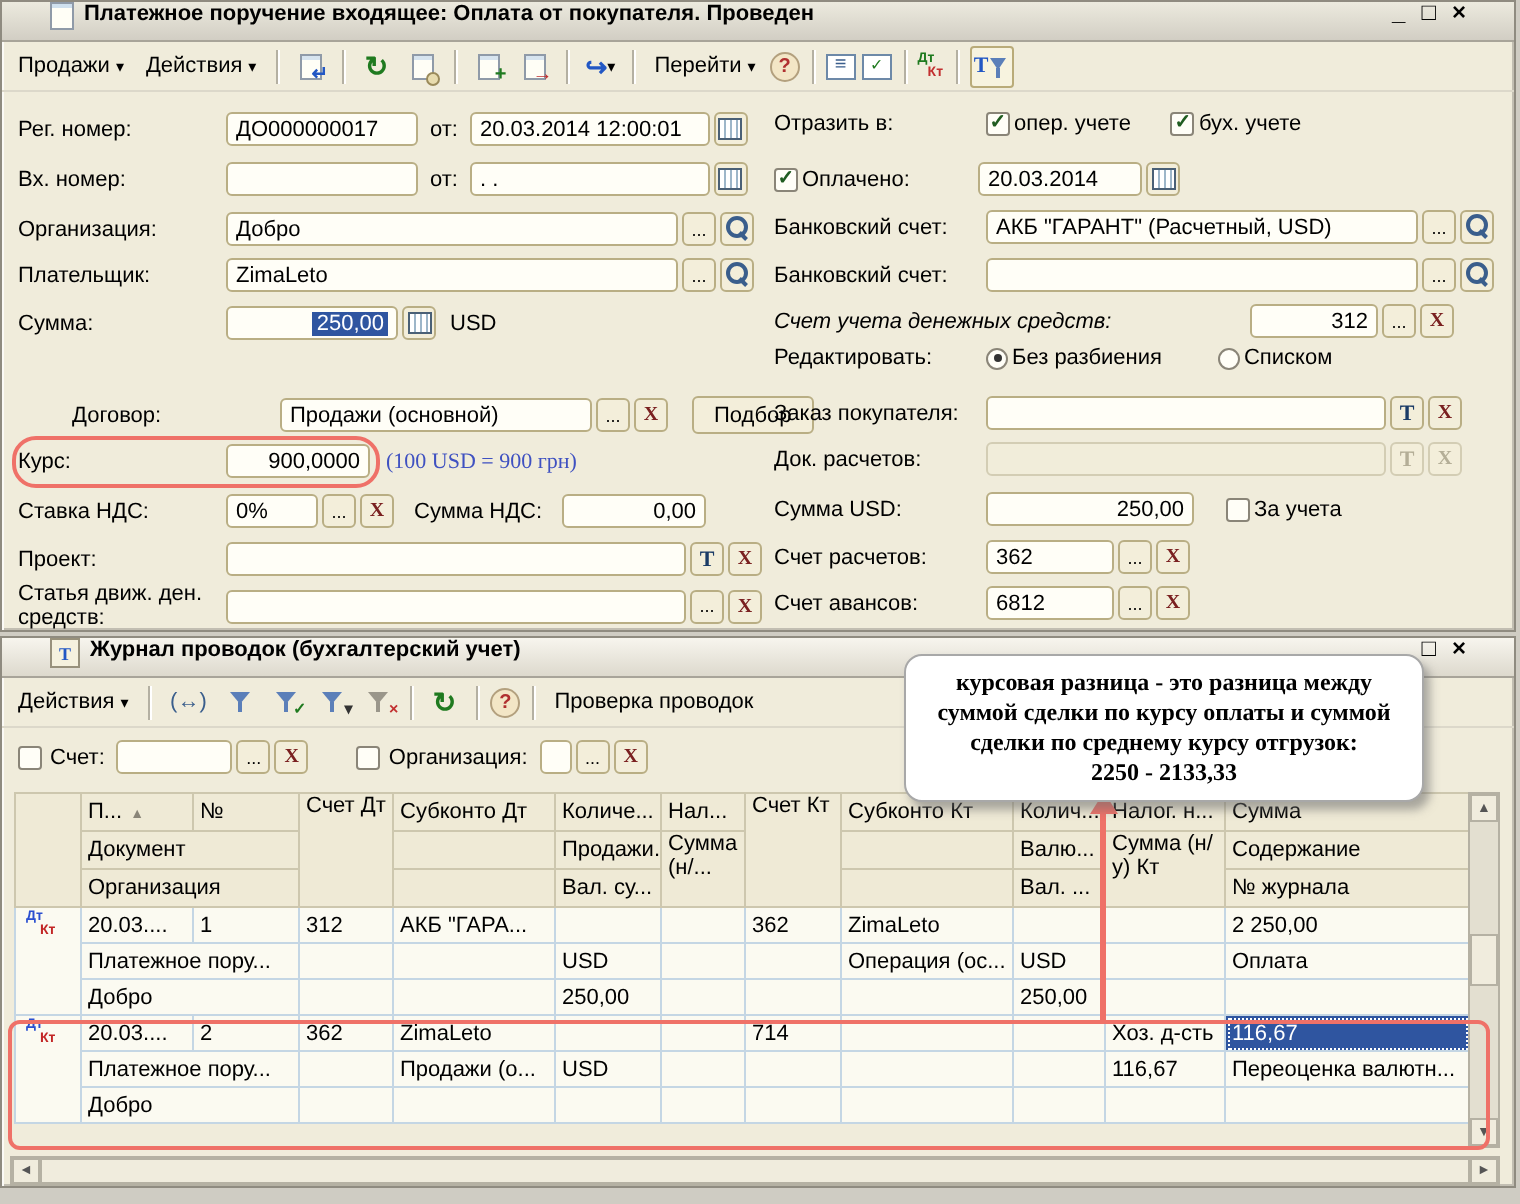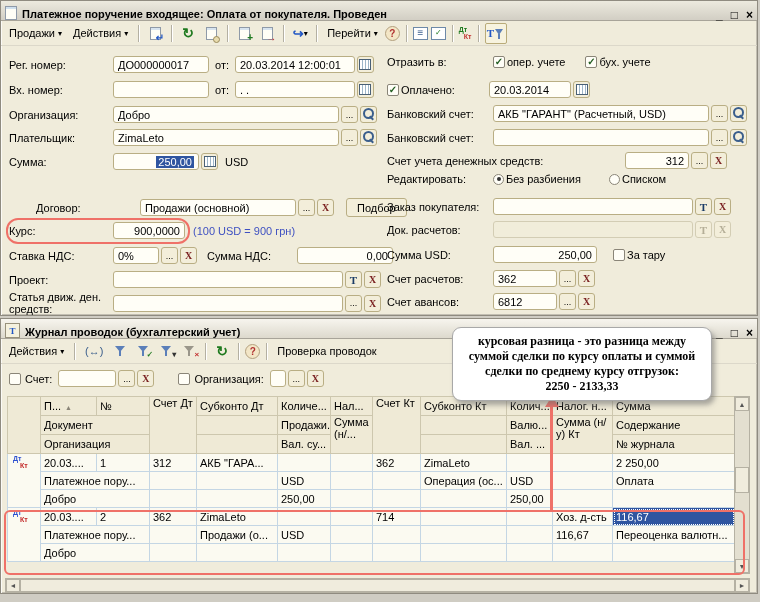--- a/index.html
+++ b/index.html
@@ -3,21 +3,21 @@
 <meta charset="utf-8">
 <style>
   * { margin:0; padding:0; box-sizing:border-box; }
   body { width:760px; height:602px; }
   .screen { position:relative; width:760px; height:602px; background:#cfccc3;
     font-family:"Liberation Sans",sans-serif; font-size:11px; color:#000; overflow:hidden; }
   .win { position:absolute; background:#f0ecdb; border:1px solid #8f8b80;
     box-shadow:inset 1px 1px 0 #fbfaf6, inset -1px -1px 0 #c2beb2; }
   .w1 { left:0; top:0; width:758px; height:316px; }
   .w2 { left:0; top:318px; width:758px; height:276px; }
-  .titlebar { height:20px; display:flex; align-items:flex-end; gap:5px; padding:0 4px;
+  .titlebar { height:20px; display:flex; align-items:flex-start; gap:5px; padding:0 24px;
     background:linear-gradient(#eceade,#d2cec4); border-bottom:1px solid #a8a499; font-weight:bold; }
   .controls { margin-left:auto; display:flex; gap:8px; align-items:center; font-weight:bold; font-size:12px; }
   .wbtn { cursor:default; line-height:10px; }
   .toolbar { height:25px; display:flex; align-items:center; gap:3px; padding:0 4px;
     border-bottom:1px solid #dcd8ca; }
   .menubtn { display:flex; align-items:center; gap:3px; padding:2px 4px; }
   .dd { font-size:8px; }
   .sep { width:1px; height:17px; background:#b4b0a2; box-shadow:1px 0 0 #fff; margin:0 3px; flex:none; }
   .tbi { width:20px; height:20px; display:flex; align-items:center; justify-content:center;
     position:relative; flex:none; }
@@ -61,21 +61,21 @@
   .mag::after { content:""; position:absolute; width:5px; height:2px; background:#3a5e8c;
     transform:rotate(45deg); left:7px; top:9px; }
   .cb { width:12px; height:12px; border:1px solid #8a8578; background:#fffef7; border-radius:2px;
     display:flex; align-items:center; justify-content:center; font-size:10px; line-height:10px;
     color:#205c20; font-weight:bold; flex:none; }
   .rad { width:11px; height:11px; border:1px solid #8a8578; border-radius:50%; background:#fffef7;
     position:relative; flex:none; }
   .rad.on::after { content:""; position:absolute; left:2.5px; top:2.5px; width:4px; height:4px;
     background:#333; border-radius:50%; }
   .selval { background:#2f55a0; color:#fff; padding:0 2px; }
-  .hint { color:#3f51c1; white-space:nowrap; }
+  .hint { color:#3f51c1; white-space:nowrap;font-family:Liberation Serif, serif; }
   .pushbtn { height:19px; padding:0 10px; border:1px solid #b9ae84; border-radius:3px;
     background:#f3eeda; display:flex; align-items:center; }
   
   .jtable { position:absolute; left:6px; top:77px; border-collapse:collapse; table-layout:fixed;
     width:727px; background:#fbfaf1; }
   .jtable th, .jtable td { border:1px solid #c4d6e4; padding:0 3px; font-weight:normal;
     text-align:left; overflow:hidden; white-space:nowrap; height:18px; font-size:11px; }
   .jtable thead th { background:#efead6; border-color:#cdc7ae; height:19px; }
   .wrap { white-space:normal !important; line-height:12px; vertical-align:top; }
   .numc { text-align:right; }
@@ -245,21 +245,21 @@
       <span class="lab">Курс:</span>
       <span class="fld right" style="width:72px;">900,0000</span>
       <span class="hint" style="margin-left:6px;">(100 USD = 900 грн)</span>
     </div>
     <div class="row" style="left:8px;top:246px;">
       <span class="lab">Ставка НДС:</span>
       <span class="fld" style="width:46px;">0%</span>
       <span class="btn17">...</span>
       <span class="btn17 clear">X</span>
       <span style="margin-left:8px;width:72px;">Сумма НДС:</span>
-      <span class="fld right" style="width:96px;margin-left:16px;">0,00</span>
+      <span class="fld right" style="width:72px;">0,00</span>
     </div>
     <div class="row" style="left:8px;top:270px;">
       <span class="lab">Проект:</span>
       <span class="fld" style="width:230px;"></span>
       <span class="btn17 tbtn">T</span>
       <span class="btn17 clear">X</span>
     </div>
     <div class="row" style="left:8px;top:290px;">
       <span class="lab" style="white-space:normal;line-height:12px;">Статья движ. ден. средств:</span>
       <span class="fld" style="width:230px;"></span>
@@ -295,21 +295,21 @@
     </div>
     <div class="row" style="left:386px;top:128px;">
       <span class="rlab">Банковский счет:</span>
       <span class="fld" style="width:216px;"></span>
       <span class="btn17">...</span>
       <span class="btn17">
           <span class="mag"></span>
         </span>
     </div>
     <div class="row" style="left:386px;top:151px;">
-      <span style="width:236px;flex:none;">Счет учета денежных средств:</span>
+      <span style="width:236px;flex:none;font-style:italic;">Счет учета денежных средств:</span>
       <span class="fld right" style="width:64px;">312</span>
       <span class="btn17">...</span>
       <span class="btn17 clear">X</span>
     </div>
     <div class="row" style="left:386px;top:172px;">
       <span class="rlab">Редактировать:</span>
       <span class="rad on"></span>
       <span>Без разбиения</span>
       <span style="width:24px;"></span>
       <span class="rad"></span>
@@ -325,21 +325,21 @@
       <span class="rlab">Док. расчетов:</span>
       <span class="fld dis" style="width:200px;"></span>
       <span class="btn17 tbtn dis">T</span>
       <span class="btn17 clear dis">X</span>
     </div>
     <div class="row" style="left:386px;top:245px;">
       <span class="rlab">Сумма USD:</span>
       <span class="fld right" style="width:104px;">250,00</span>
       <span style="width:12px;"></span>
       <span class="cb"></span>
-      <span>За тару</span>
+      <span>За учета</span>
     </div>
     <div class="row" style="left:386px;top:269px;">
       <span class="rlab">Счет расчетов:</span>
       <span class="fld" style="width:64px;">362</span>
       <span class="btn17">...</span>
       <span class="btn17 clear">X</span>
     </div>
     <div class="row" style="left:386px;top:292px;">
       <span class="rlab">Счет авансов:</span>
       <span class="fld" style="width:64px;">6812</span>

